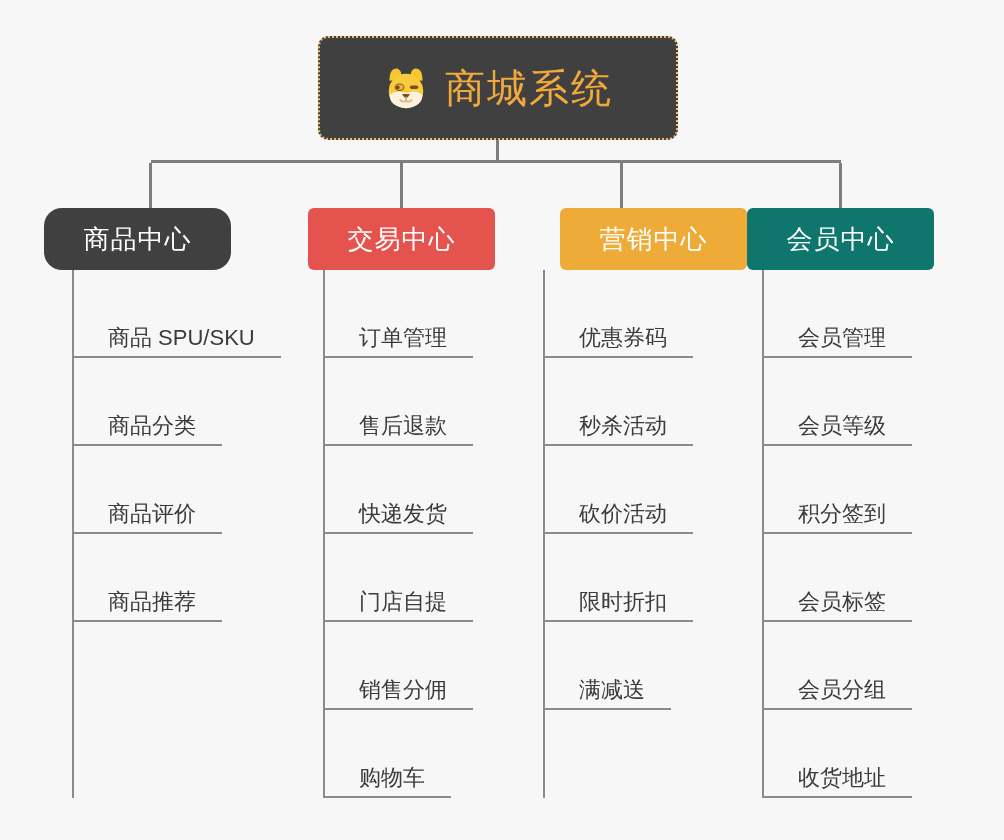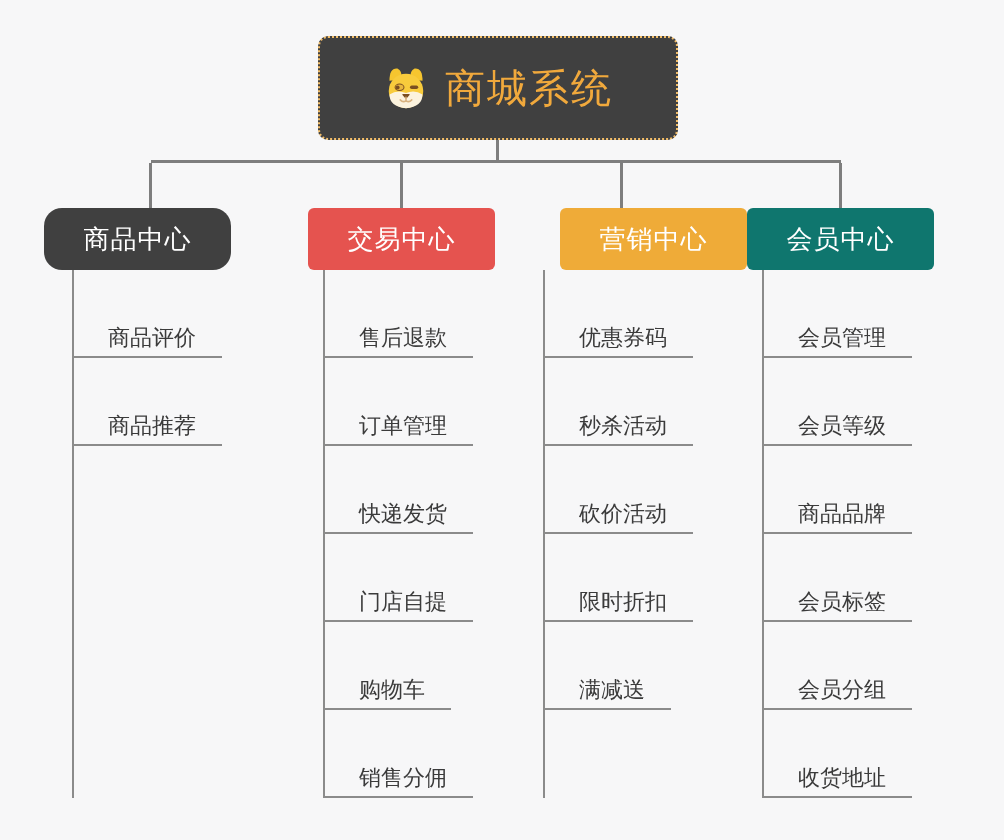--- a/index.html
+++ b/index.html
@@ -103,47 +103,53 @@
       <div class="line" style="left: 400px; top: 163px; width: 3px; height: 45px;"></div>
       <div class="line" style="left: 620px; top: 163px; width: 3px; height: 45px;"></div>
       <div class="line" style="left: 839px; top: 163px; width: 3px; height: 45px;"></div>
     </div>
   <div id="branch-layer">
       <div class="branch-header" style="left: 44px; background: #404040; border-radius: 18px;">
         <span>商品中心</span>
       </div>
       <div class="branch-children" style="left: 72px;">
         <div class="child-item">
+          <span class="child-label">商品 SPU/SKU</span>
+        </div>
+        <div class="child-item">
+          <span class="child-label">商品分类</span>
+        </div>
+        <div class="child-item">
           <span class="child-label">商品评价</span>
         </div>
         <div class="child-item">
           <span class="child-label">商品推荐</span>
         </div>
       </div>
       <div class="branch-header" style="left: 308px; background: rgb(229, 83, 79);">
         <span>交易中心</span>
       </div>
       <div class="branch-children" style="left: 323px;">
         <div class="child-item">
-          <span class="child-label">售后退款</span>
+          <span class="child-label">订单管理</span>
         </div>
         <div class="child-item">
-          <span class="child-label">订单管理</span>
+          <span class="child-label">售后退款</span>
         </div>
         <div class="child-item">
           <span class="child-label">快递发货</span>
         </div>
         <div class="child-item">
           <span class="child-label">门店自提</span>
         </div>
         <div class="child-item">
-          <span class="child-label">购物车</span>
+          <span class="child-label">销售分佣</span>
         </div>
         <div class="child-item">
-          <span class="child-label">销售分佣</span>
+          <span class="child-label">购物车</span>
         </div>
       </div>
       <div class="branch-header" style="left: 528px; background: rgb(239, 171, 56); margin-left: 32px;">
         <span>营销中心</span>
       </div>
       <div class="branch-children" style="left: 543px; text-align: right;">
         <div class="child-item">
           <span class="child-label">优惠券码</span>
         </div>
         <div class="child-item">
@@ -163,21 +169,21 @@
         <span>会员中心</span>
       </div>
       <div class="branch-children" style="left: 762px;">
         <div class="child-item">
           <span class="child-label">会员管理</span>
         </div>
         <div class="child-item">
           <span class="child-label">会员等级</span>
         </div>
         <div class="child-item">
-          <span class="child-label">商品品牌</span>
+          <span class="child-label">积分签到</span>
         </div>
         <div class="child-item">
           <span class="child-label">会员标签</span>
         </div>
         <div class="child-item">
           <span class="child-label">会员分组</span>
         </div>
         <div class="child-item">
           <span class="child-label">收货地址</span>
         </div>

